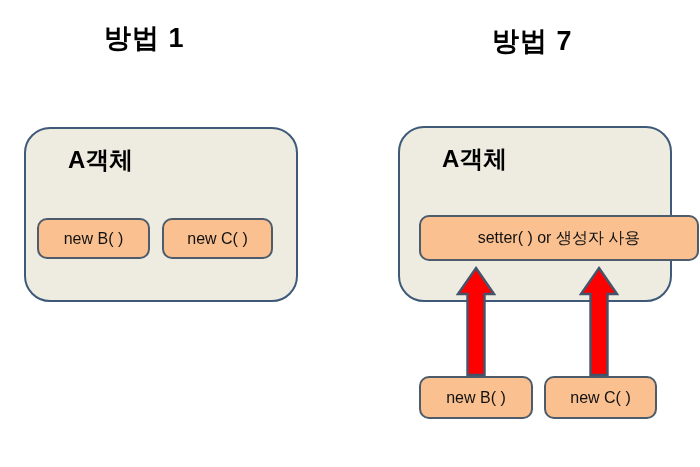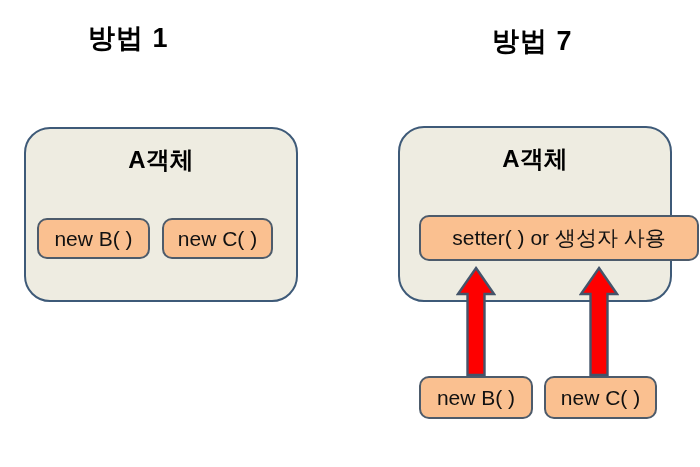--- a/index.html
+++ b/index.html
@@ -16,53 +16,53 @@
     overflow: hidden;
   }
   .panel-title {
     position: absolute;
     font-size: 27px;
     font-weight: bold;
     color: var(--text, #000000);
     letter-spacing: 1px;
     white-space: nowrap;
   }
-  .panel-title.t1 { left: 88px; top: 20px; }
+  .panel-title.t1 { left: 104px; top: 20px; }
   .panel-title.t2 { left: 492px; top: 23px; }
 
   .container-box {
     position: absolute;
     box-sizing: border-box;
     background: var(--container-fill, #EEECE1);
     border: 2.5px solid var(--container-border, #3E5A78);
     border-radius: 26px;
   }
   .container-box.left  { left: 24px;  top: 127px; width: 274px; height: 175px; }
   .container-box.right { left: 398px; top: 126px; width: 274px; height: 176px; }
 
   .container-label {
     position: absolute;
     left: 0; right: 0;
     top: 15px;
-    text-align: center;
     font-size: 24px;
     font-weight: bold;
     color: var(--text, #000000);
+    padding-left: 42px;
   }
 
   .orange-box {
     position: absolute;
     box-sizing: border-box;
     background: var(--box-fill, #FAC090);
     border: 2.3px solid var(--box-border, #4D5B6B);
     border-radius: 10px;
     display: flex;
     align-items: center;
     justify-content: center;
-    font-size: 21px;
+    font-size: 16px;
     color: #111111;
     white-space: nowrap;
   }
   
   .inner-b { left: 11px;  top: 89px; width: 113px; height: 41px; }
   .inner-c { left: 136px; top: 89px; width: 111px; height: 41px; }
   
   .setter-box { left: 19px; top: 87px; width: 280px; height: 46px; }
   
   .ext-b { left: 419px; top: 376px; width: 114px; height: 43px; }

